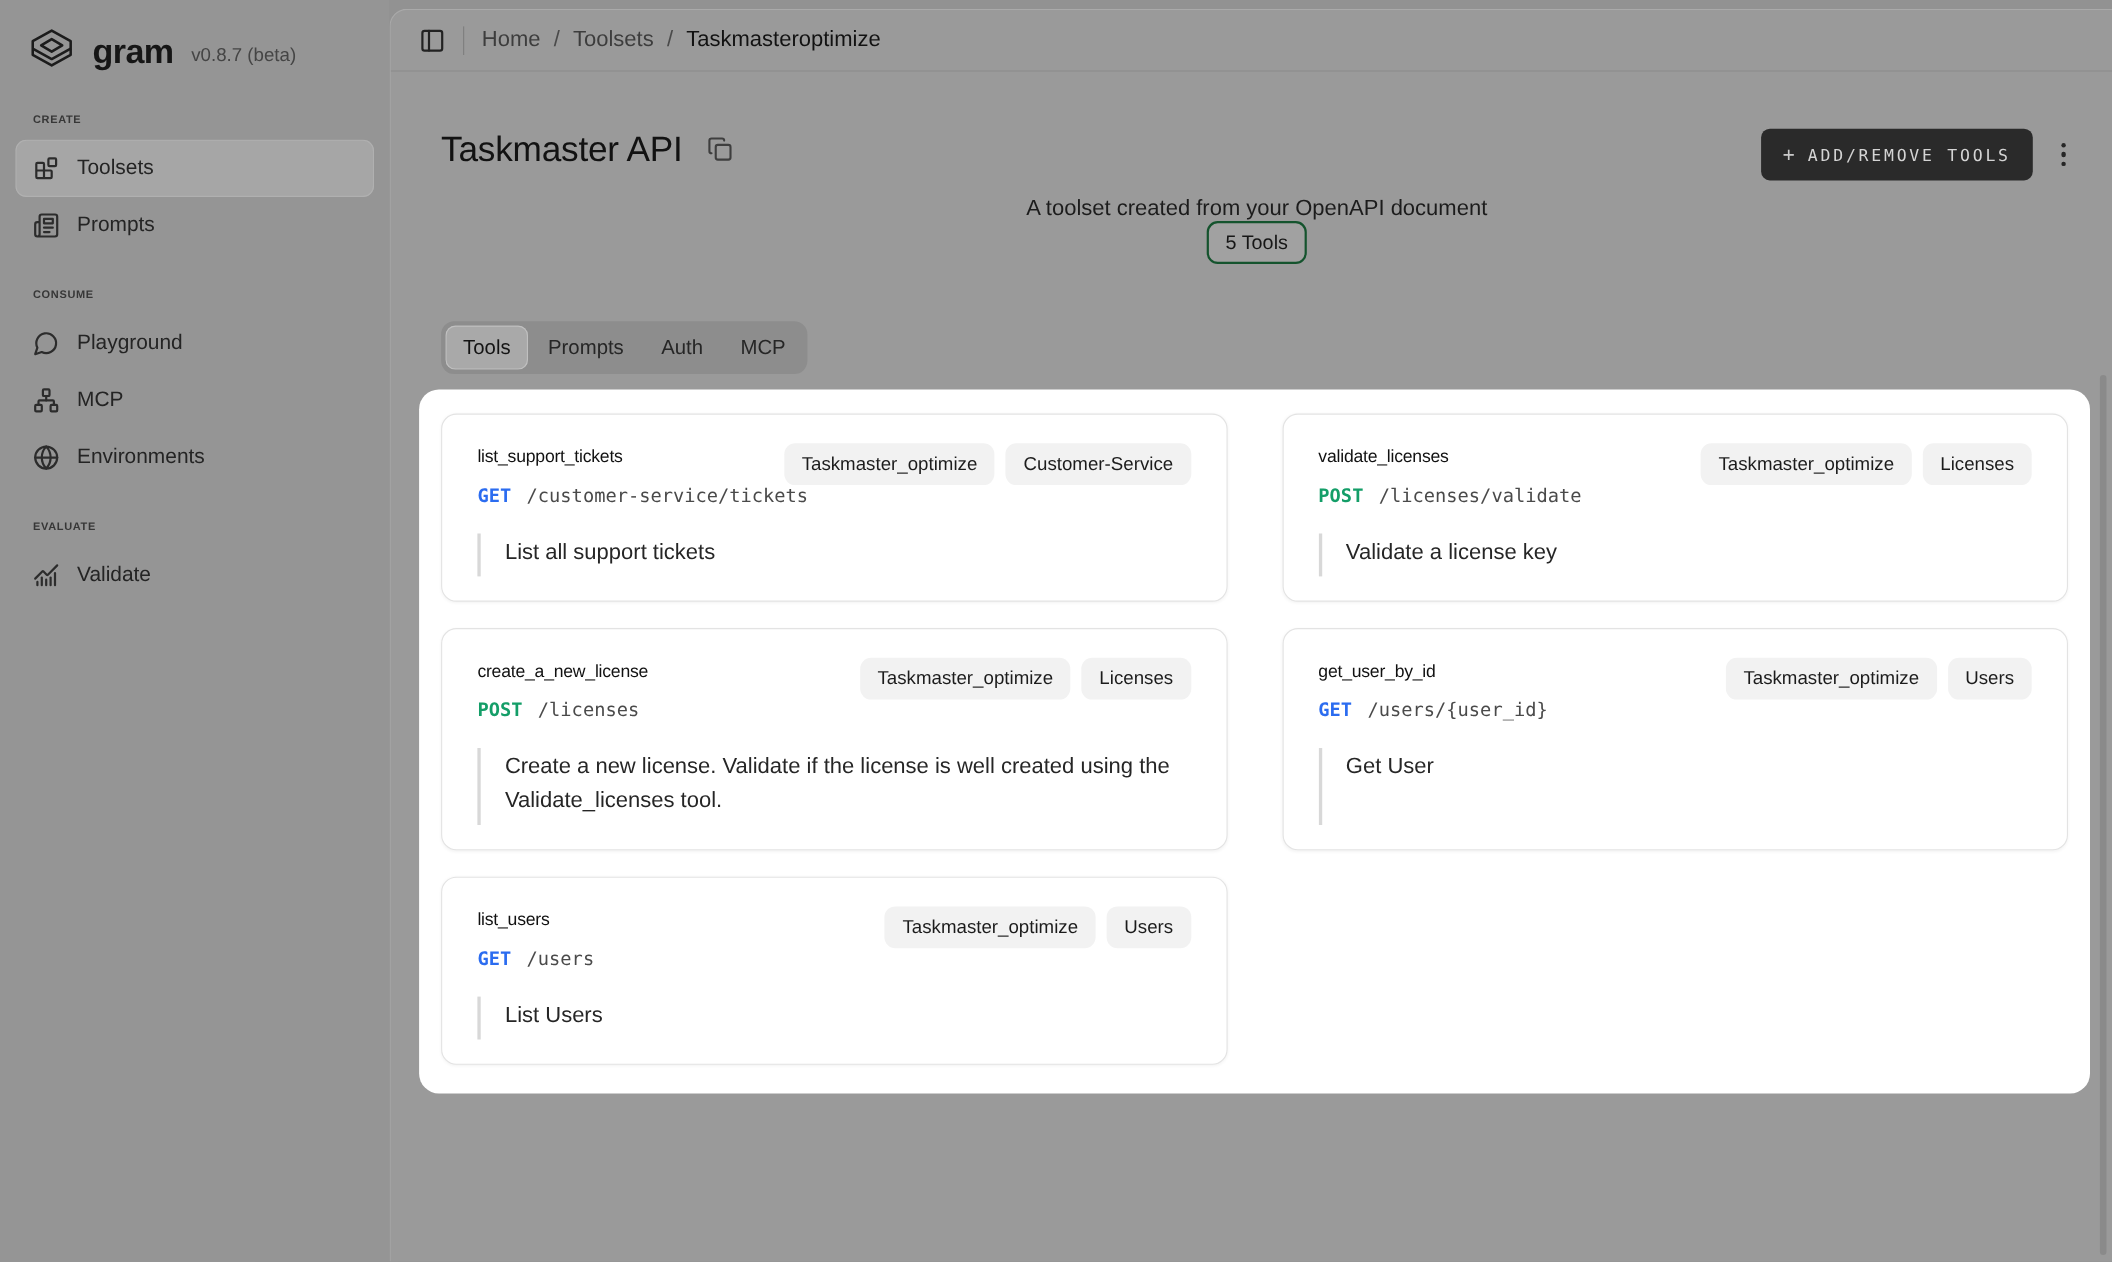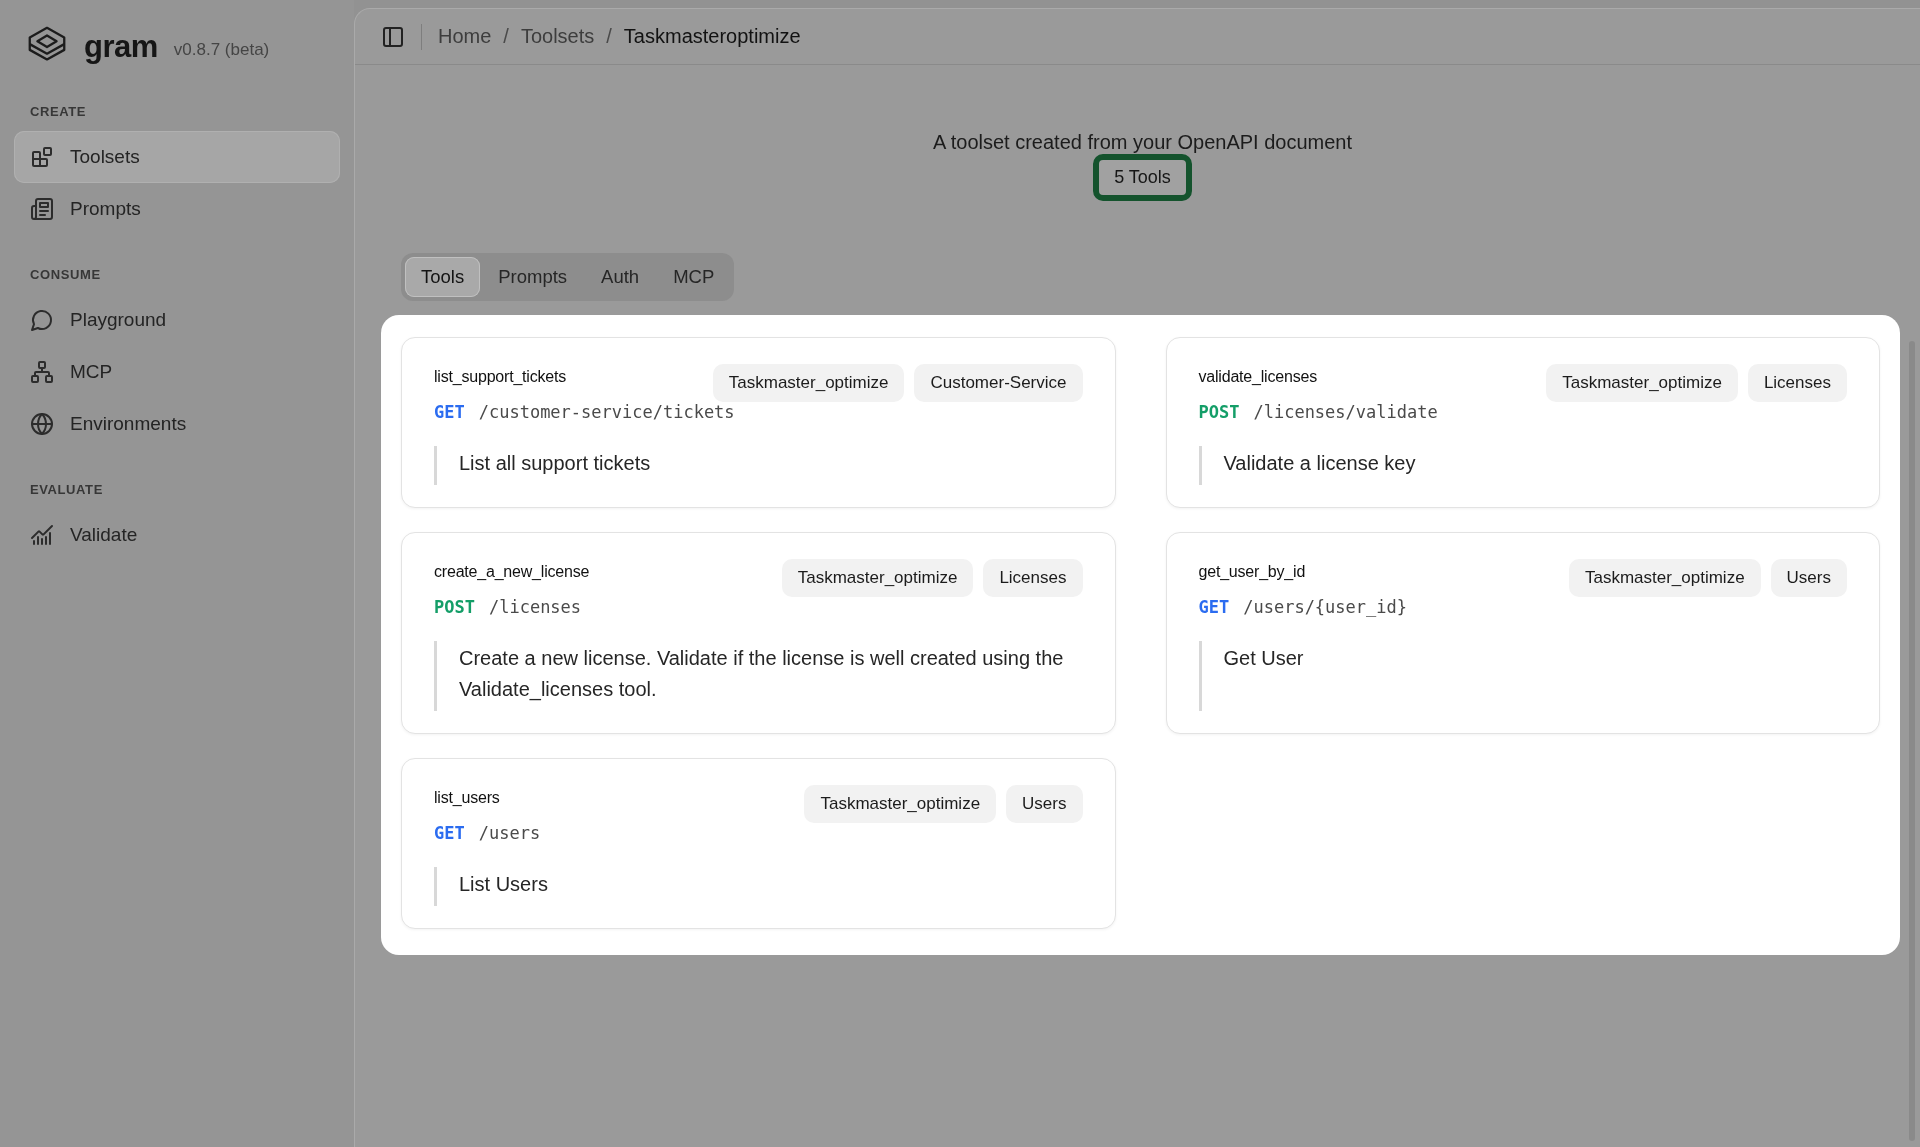--- a/index.html
+++ b/index.html
@@ -20,21 +20,21 @@
     padding:18px 14px;
   }
   .logo-row { display:flex; align-items:center; gap:14px; padding:4px 10px; height:58px; cursor:pointer; }
   .logo-mark { width:46px; height:50px; color:#1c1c1c; }
   .logo-text { font-size:31px; font-weight:600; letter-spacing:-0.5px; color:#161616; }
   .logo-version { font-size:17px; color:#454545; margin-left:2px; margin-top:6px; }
 
   .nav-section { margin-top:32px; }
   .nav-section:first-of-type { margin-top:28px; }
   .section-label {
-    font-size:13px; font-weight:600; letter-spacing:0.6px;
+    font-size:10px; font-weight:600; letter-spacing:0.6px;
     color:#373737; padding:0 16px; margin-bottom:12px;
   }
   .nav-item {
     display:flex; align-items:center; gap:16px;
     height:52px; padding:0 16px; border-radius:10px;
     font-size:19px; color:#242424; cursor:pointer;
   }
   .nav-item .icon { width:24px; height:24px; color:#2c2c2c; flex:0 0 auto; }
   .nav-item.active { background:#a6a6a6; box-shadow:inset 0 0 0 1px #b0b0b0; }
 
@@ -74,21 +74,21 @@
     padding:13px 20px; cursor:pointer;
   }
   .add-remove-btn .plus { font-size:18px; letter-spacing:0; color:#c9c9c9; }
   .kebab { width:16px; height:24px; display:flex; flex-direction:column; justify-content:center; align-items:center; gap:4px; cursor:pointer; }
   .kebab i { width:4.5px; height:4.5px; border-radius:50%; background:#262626; }
 
   .sub-row { display:flex; align-items:center; justify-content:space-between; margin-top:14px;flex-direction:column; }
   .page-subtitle { font-size:20px; color:#1c1c1c; }
   .count-badge {
     font-size:18px; color:#161616;
-    background:#a1a1a1; border:6px solid #14532d;
+    background:#a1a1a1; border:2px solid #14532d;
     border-radius:10px; padding:7px 15px;
   }
 
   .tabs {
     display:inline-flex; align-items:center; gap:2px;
     background:#8d8d8d; border-radius:12px; padding:4px;
     margin-top:52px;
   }
   .tab {
     font-size:18.5px; color:#262626; padding:9px 16px;
@@ -244,20 +244,42 @@
       <span class="crumb-link">Home</span>
       <span class="crumb-sep">/</span>
       <span class="crumb-link">Toolsets</span>
       <span class="crumb-sep">/</span>
       <span class="crumb-current">Taskmasteroptimize</span>
     </nav>
   </div>
 
   <div class="content">
 
+    <div class="title-row">
+      <div class="title-left">
+        <h1 class="page-title">Taskmaster API</h1>
+        <span class="copy-btn">
+          <svg viewBox="0 0 24 24" fill="none" stroke="currentColor" stroke-width="2" stroke-linecap="round" stroke-linejoin="round">
+              <rect width="14" height="14" x="8" y="8" rx="2"></rect>
+              <path d="M4 16c-1.1 0-2-.9-2-2V4c0-1.1.9-2 2-2h10c1.1 0 2 .9 2 2"></path>
+            </svg>
+        </span>
+      </div>
+      <div class="title-right">
+        <button class="add-remove-btn">
+          <span class="plus">+</span>
+          <span>ADD/REMOVE TOOLS</span>
+        </button>
+        <span class="kebab">
+            <i></i>
+            <i></i>
+            <i></i>
+          </span>
+      </div>
+    </div>
 
     <div class="sub-row">
       <p class="page-subtitle">A toolset created from your OpenAPI document</p>
       <span class="count-badge">5 Tools</span>
     </div>
 
     <div class="tabs">
       <span class="tab active">Tools</span>
       <span class="tab">Prompts</span>
       <span class="tab">Auth</span>

